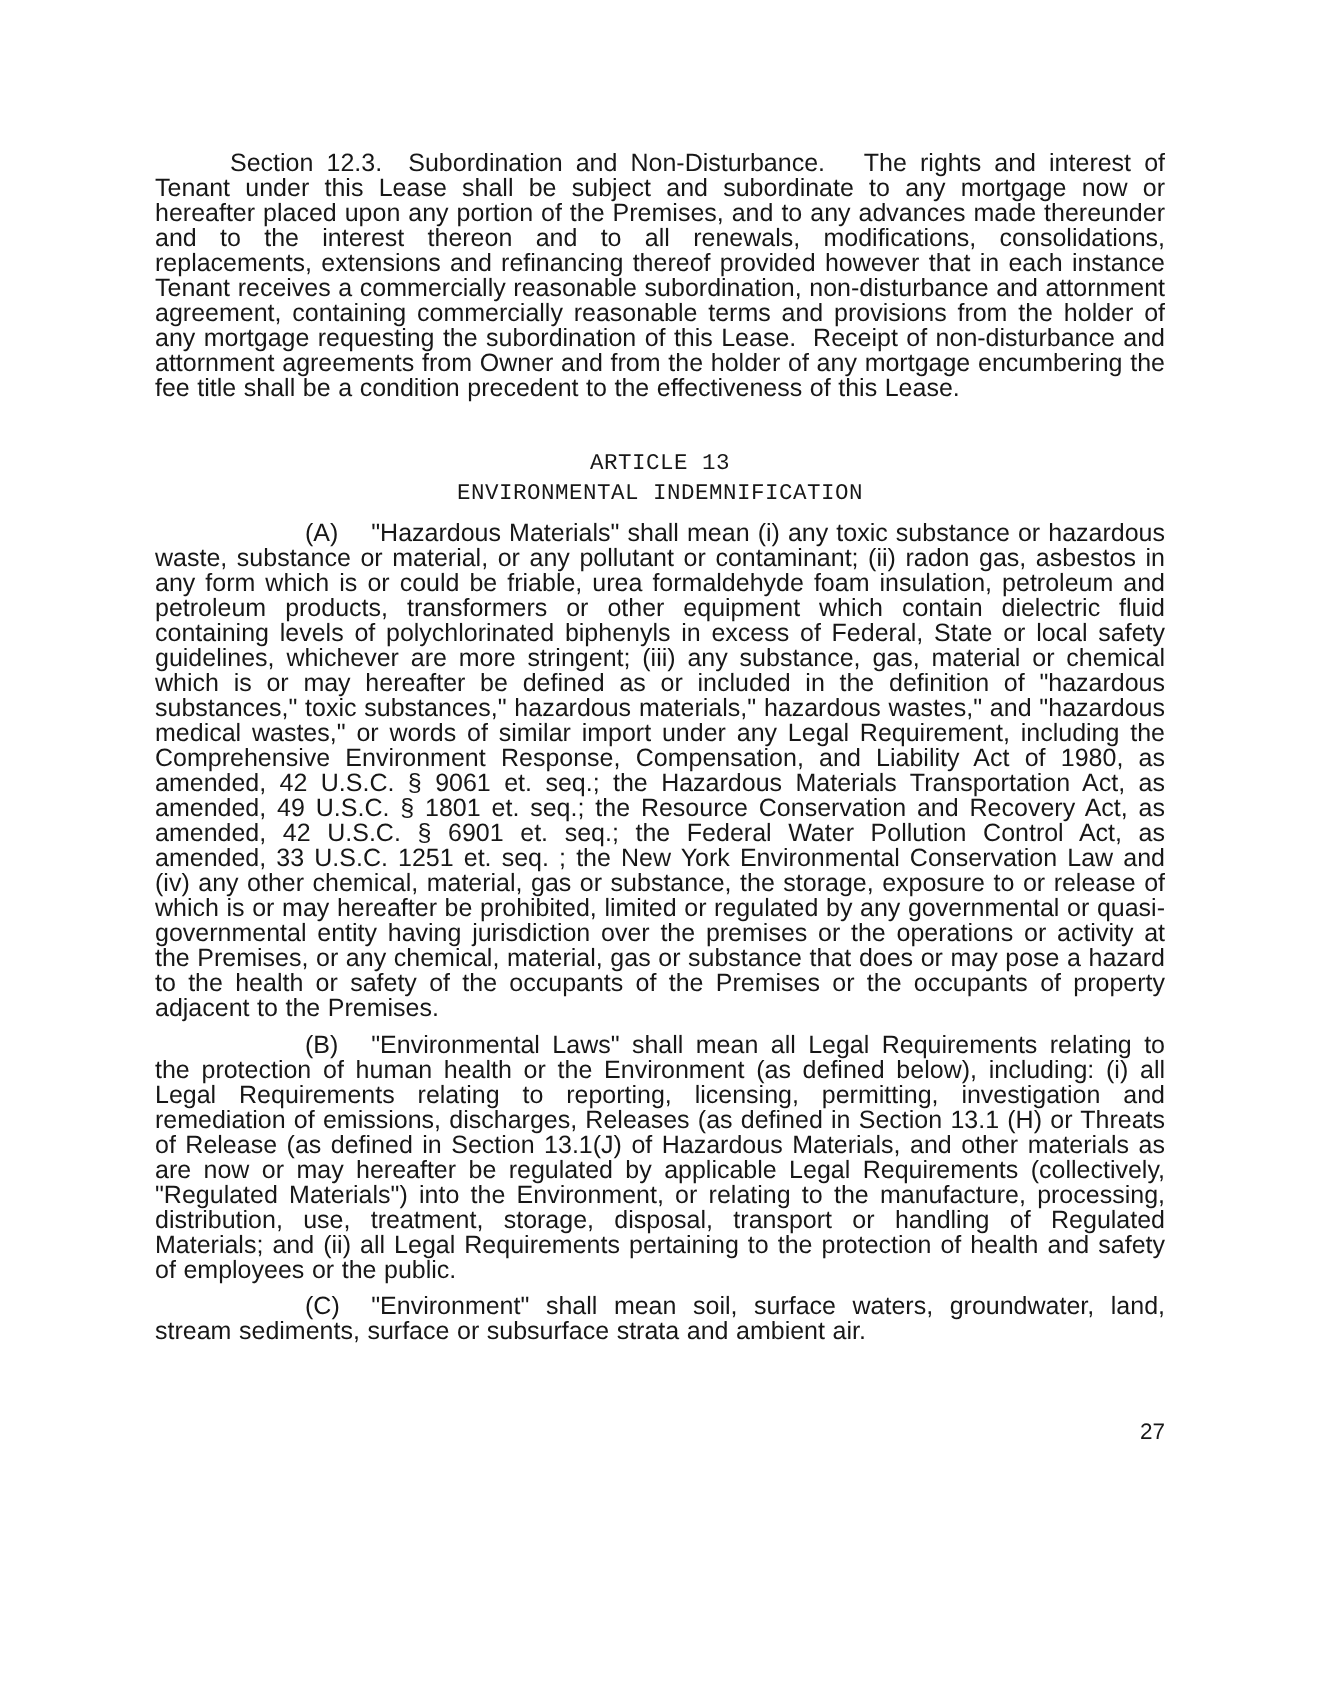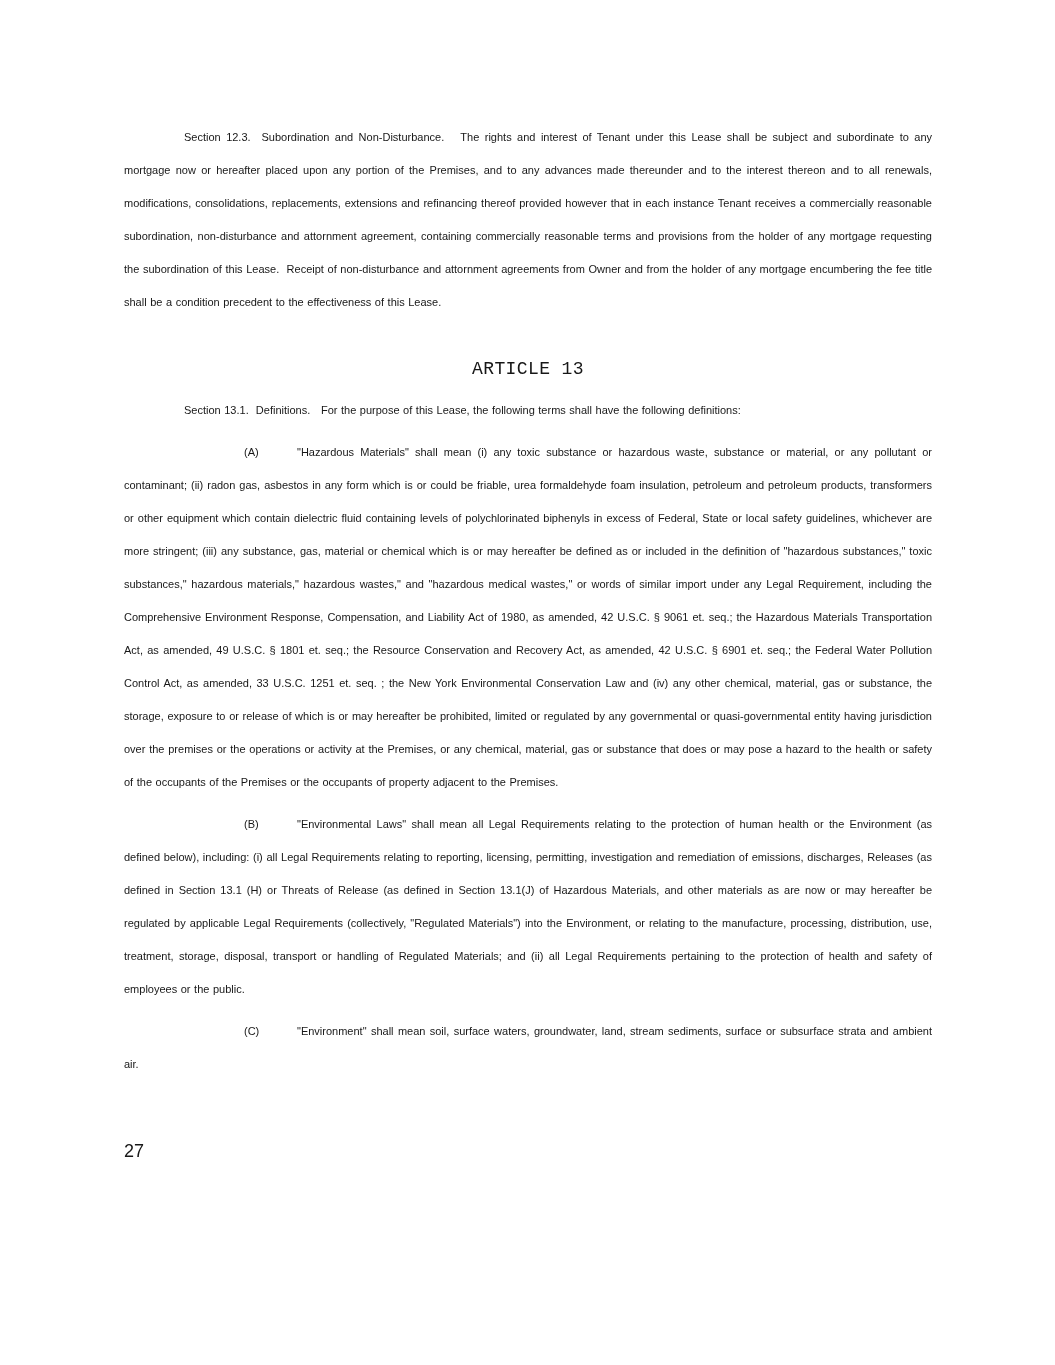--- a/index.html
+++ b/index.html
@@ -16,22 +16,22 @@
     overflow: hidden;
   }
   .sheet {
     position: absolute;
     left: 124px;
     top: 121px;
     width: 808px;
   }
   .para {
     margin: 0;
-    font-size: 11px;
-    line-height: 33px;
+    font-size: 20px;
+    line-height: 20px;
     text-align: justify;
     text-justify: inter-word;
     word-spacing: 0.5px;
   }
   .para.first-indent {
     text-indent: 60px;
   }
   .article-heading {
     margin-top: 38px;
     text-align: center;
@@ -47,37 +47,37 @@
     margin-top: 9px;
     text-indent: 120px;
   }
   .def-label {
     display: inline-block;
     width: 53px;
     text-indent: 0;
   }
   .page-number {
     margin-top: 58px;
-    text-align: left;
+    text-align: right;
     font-size: 18px;
     line-height: 24px;
   }
 </style>
 </head>
 <body>
 
 <div class="sheet">
 
   <p class="para first-indent">Section 12.3. &nbsp;Subordination and Non-Disturbance. &nbsp; The rights and interest of Tenant under this Lease shall be subject and subordinate to any mortgage now or hereafter placed upon any portion of the Premises, and to any advances made thereunder and to the interest thereon and to all renewals, modifications, consolidations, replacements, extensions and refinancing thereof provided however that in each instance Tenant receives a commercially reasonable subordination, non-disturbance and attornment agreement, containing commercially reasonable terms and provisions from the holder of any mortgage requesting the subordination of this Lease. &nbsp;Receipt of non-disturbance and attornment agreements from Owner and from the holder of any mortgage encumbering the fee title shall be a condition precedent to the effectiveness of this Lease.</p>
 
   <div class="article-heading">
     <div>ARTICLE 13</div>
+    <div>ENVIRONMENTAL INDEMNIFICATION</div>
   </div>
 
-  <p class="para first-indent sec-13-1">Section 13.1. &nbsp;Definitions. &nbsp; For the purpose of this Lease, the following terms shall have the following definitions:</p>
 
   <p class="para def"><span class="def-label">(A)</span><span>"Hazardous Materials" shall mean (i) any toxic substance or hazardous waste, substance or material, or any pollutant or contaminant; (ii) radon gas, asbestos in any form which is or could be friable, urea formaldehyde foam insulation, petroleum and petroleum products, transformers or other equipment which contain dielectric fluid containing levels of polychlorinated biphenyls in excess of Federal, State or local safety guidelines, whichever are more stringent; (iii) any substance, gas, material or chemical which is or may hereafter be defined as or included in the definition of "hazardous substances," toxic substances," hazardous materials," hazardous wastes," and "hazardous medical wastes," or words of similar import under any Legal Requirement, including the Comprehensive Environment Response, Compensation, and Liability Act of 1980, as amended, 42 U.S.C. § 9061 et. seq.; the Hazardous Materials Transportation Act, as amended, 49 U.S.C. § 1801 et. seq.; the Resource Conservation and Recovery Act, as amended, 42 U.S.C. § 6901 et. seq.; the Federal Water Pollution Control Act, as amended, 33 U.S.C. 1251 et. seq. ; the New York Environmental Conservation Law and (iv) any other chemical, material, gas or substance, the storage, exposure to or release of which is or may hereafter be prohibited, limited or regulated by any governmental or quasi-governmental entity having jurisdiction over the premises or the operations or activity at the Premises, or any chemical, material, gas or substance that does or may pose a hazard to the health or safety of the occupants of the Premises or the occupants of property adjacent to the Premises.</span></p>
 
   <p class="para def"><span class="def-label">(B)</span><span>"Environmental Laws" shall mean all Legal Requirements relating to the protection of human health or the Environment (as defined below), including: (i) all Legal Requirements relating to reporting, licensing, permitting, investigation and remediation of emissions, discharges, Releases (as defined in Section 13.1 (H) or Threats of Release (as defined in Section 13.1(J) of Hazardous Materials, and other materials as are now or may hereafter be regulated by applicable Legal Requirements (collectively, "Regulated Materials") into the Environment, or relating to the manufacture, processing, distribution, use, treatment, storage, disposal, transport or handling of Regulated Materials; and (ii) all Legal Requirements pertaining to the protection of health and safety of employees or the public.</span></p>
 
   <p class="para def"><span class="def-label">(C)</span><span>"Environment" shall mean soil, surface waters, groundwater, land, stream sediments, surface or subsurface strata and ambient air.</span></p>
 
   <div class="page-number">27</div>
 
 </div>

